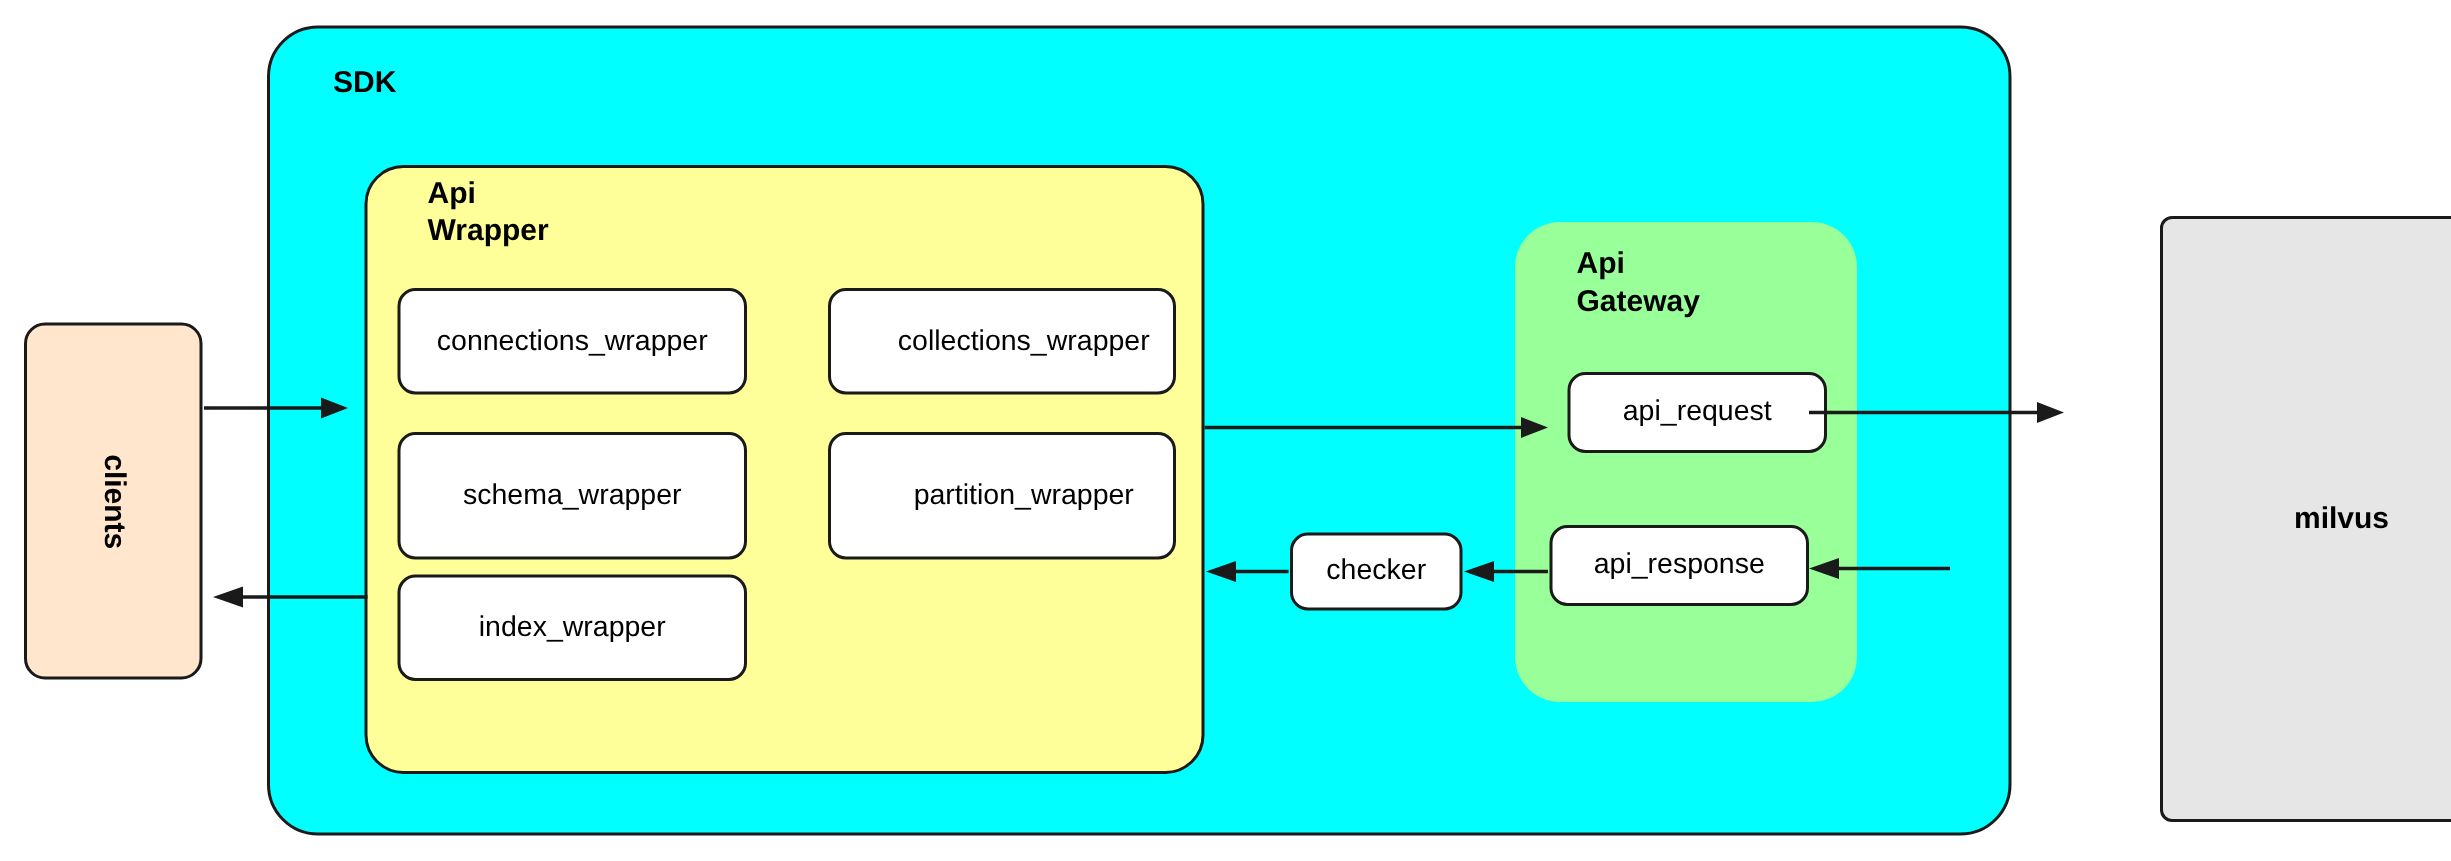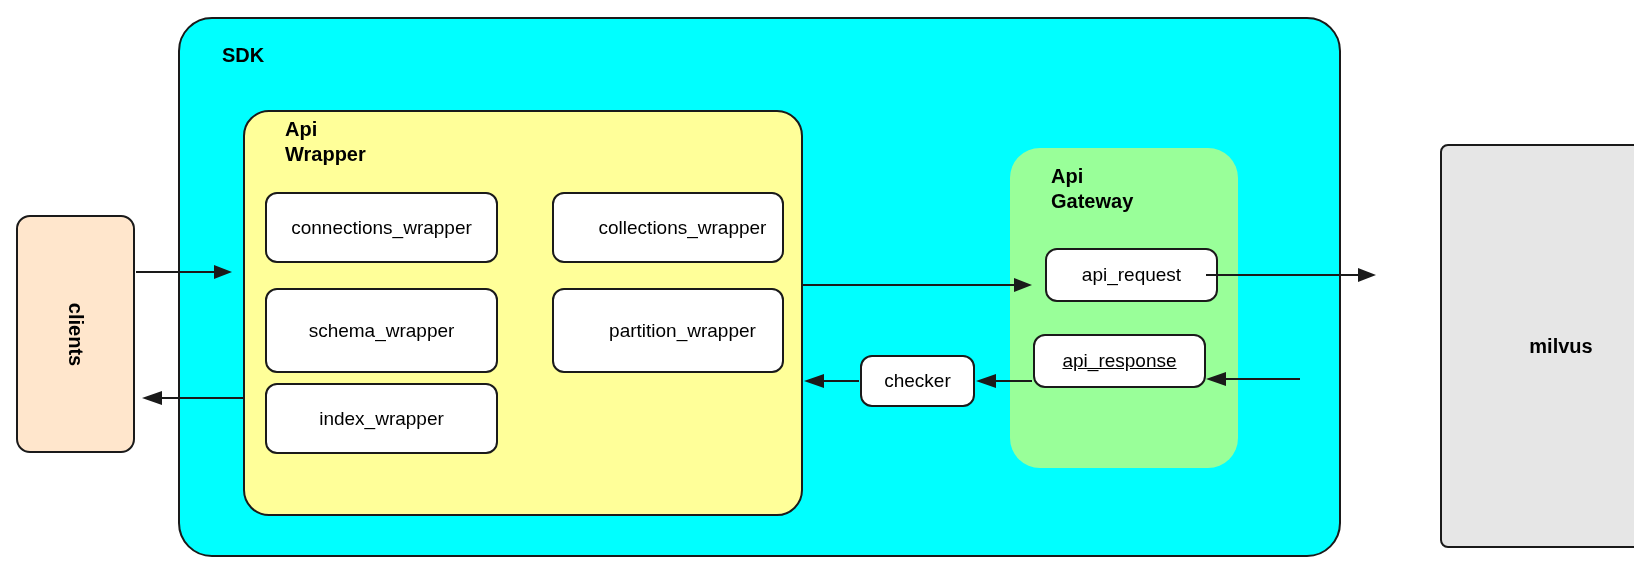--- a/index.html
+++ b/index.html
@@ -86,21 +86,21 @@
   
   .w-col-a { left: 265px; width: 233px; }
   .w-col-b { left: 552px; width: 232px; padding-left: 29px; }
   .w-row-1 { top: 192px; height: 71px; }
   .w-row-2 { top: 288px; height: 85px; }
   .w-row-3 { top: 383px; height: 71px; }
 
   
   .g-node { left: 1033px; width: 173px; height: 54px; }
   .g-row-1 { top: 248px; margin-left: 12px; }
-  .g-row-2 { top: 334px; text-decoration: underline; }
+  .g-row-2 { top: 350px; }
 
   
   .checker-node {
     left: 860px;
     top: 355px;
     width: 115px;
     height: 52px;
   }
 
   

